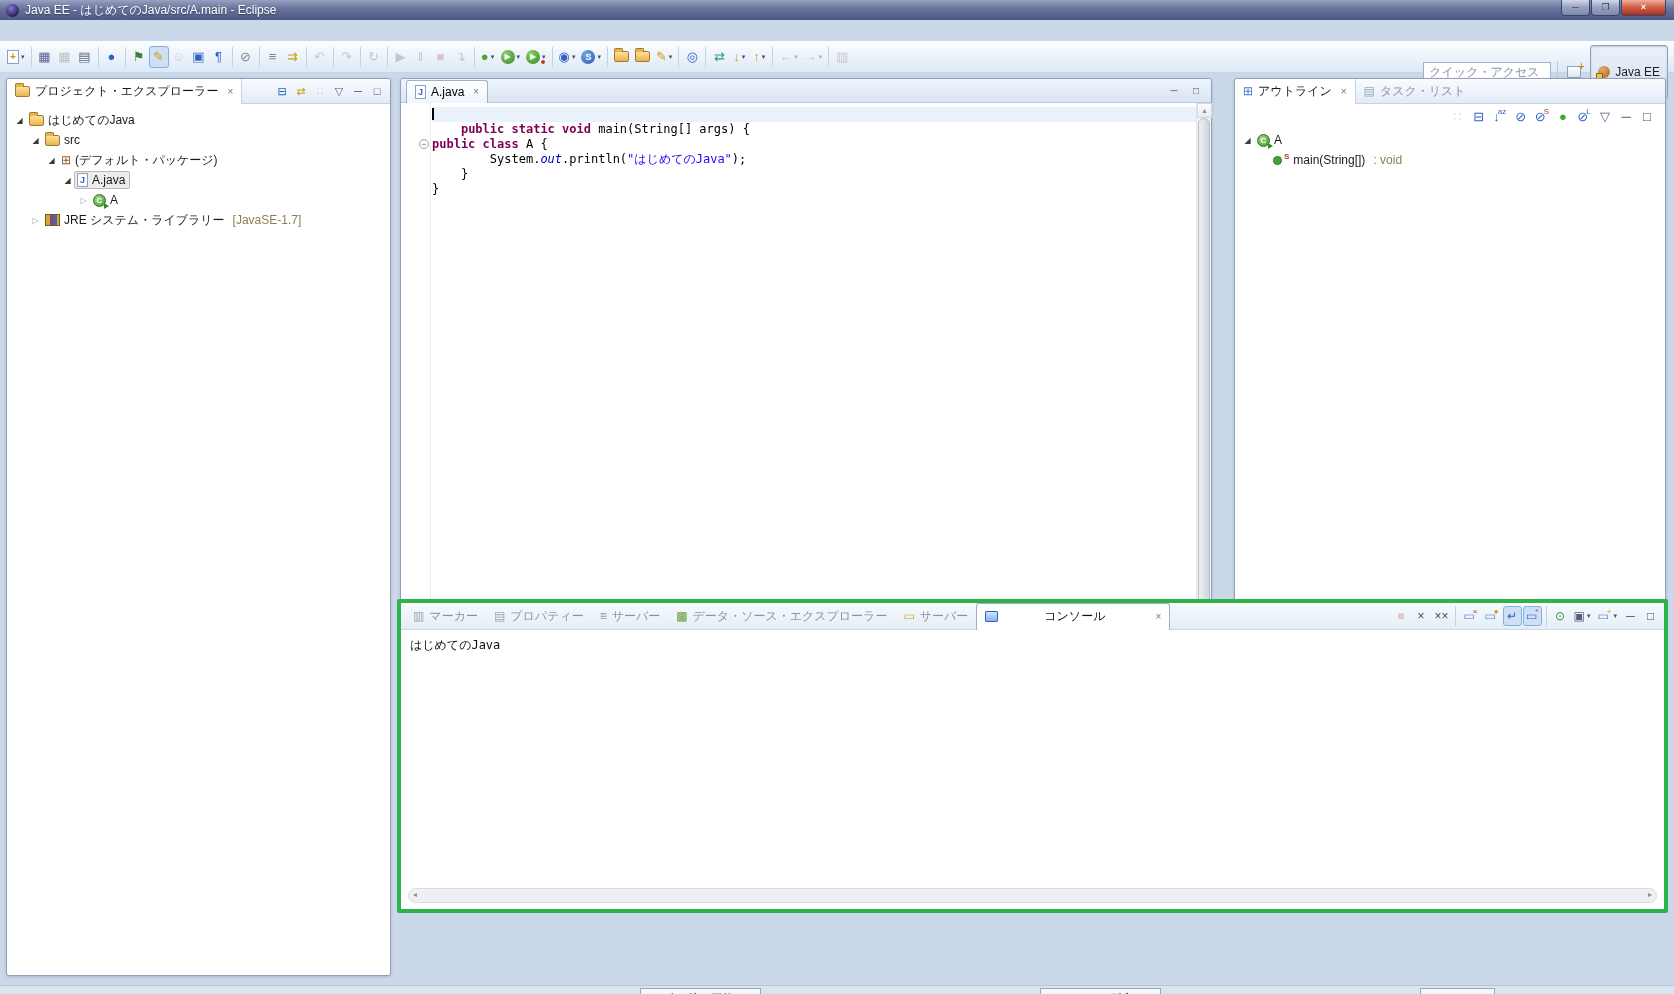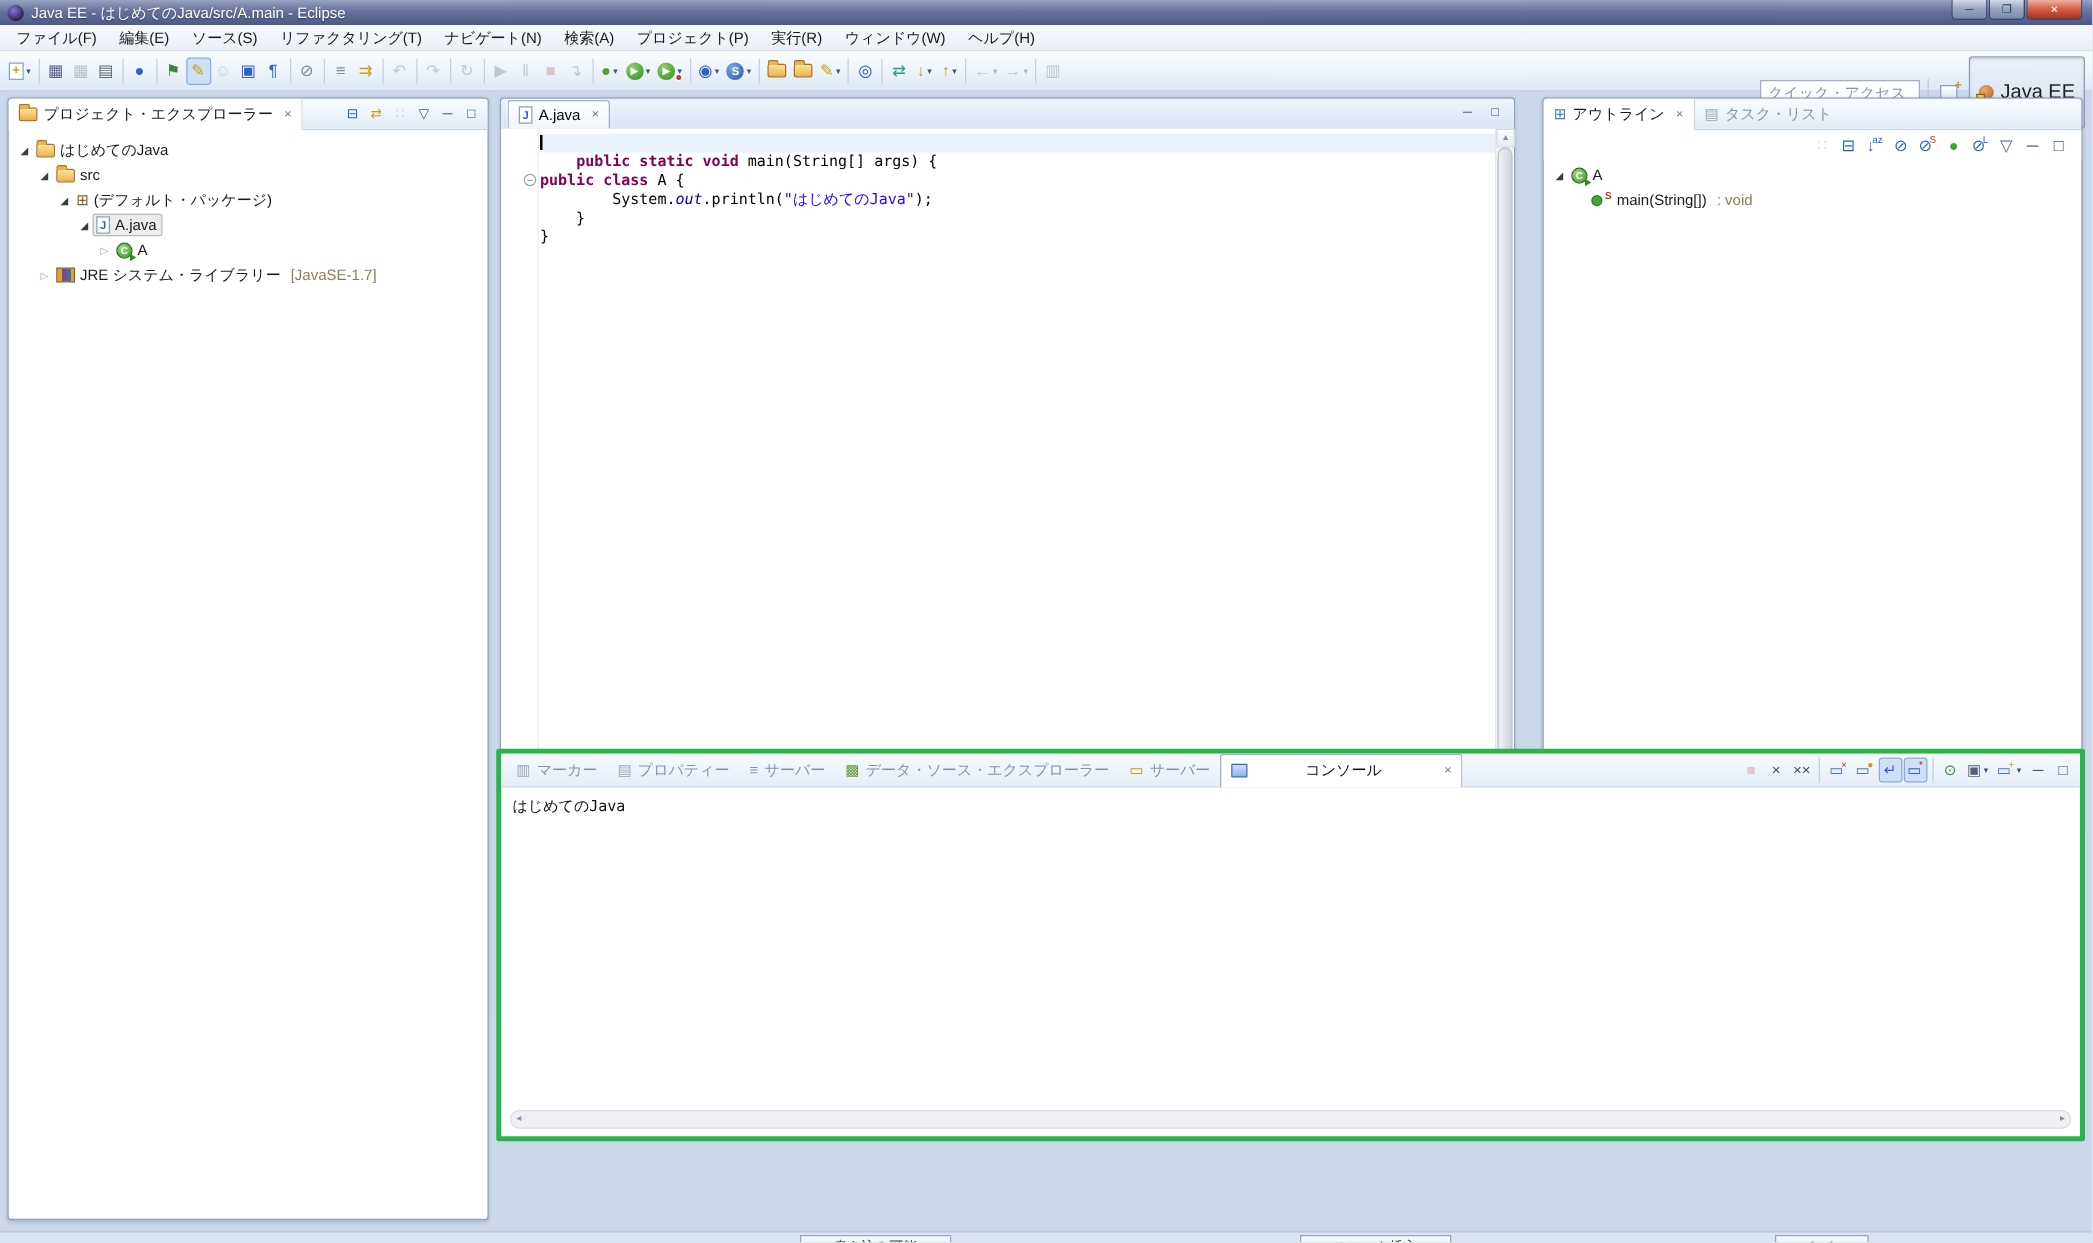--- a/index.html
+++ b/index.html
@@ -41,21 +41,21 @@
   .tbi-doc { width:12px; height:14px; background:#fff; border:1px solid #8aa0c0; color:#c8960c; font-size:10px; font-weight:bold;
     display:flex; align-items:center; justify-content:center; }
   .tb-right { position:absolute; right:6px; top:4px; display:flex; align-items:center; gap:6px; }
   .quick-access { width:128px; height:20px; border:1px solid #9fb0c8; font-size:12px; padding:0 5px; color:#555;
     font-family:"Liberation Sans",sans-serif; background:#fff; }
   .quick-access::placeholder { color:#8a93a3; }
   .tb-vsep { width:1px; height:22px; background:#b9c7da; }
   .persp-new-icon { position:relative; width:14px; height:12px; border:1px solid #8fa0bc; background:linear-gradient(#fff,#d8e5f3); display:inline-block; }
   .persp-new-icon::after { content:"+"; position:absolute; right:-4px; top:-6px; color:#c8960c; font-size:10px; font-weight:bold; }
   .persp-btn { display:flex; align-items:center; gap:5px; border:1px solid #8fa0bc; background:linear-gradient(#eaf1f9,#d2e1f1);
-    border-radius:3px; padding:19px 7px; font-size:16px; color:#222; box-shadow:inset 0 1px 2px rgba(90,110,140,.3); }
+    border-radius:3px; padding:19px 7px; font-size:12px; color:#222; box-shadow:inset 0 1px 2px rgba(90,110,140,.3); }
   .persp-icon { width:12px; height:12px; border-radius:50%; background:radial-gradient(circle at 35% 30%, #e8a86a, #b06020); position:relative; }
   .persp-icon::after { content:""; position:absolute; left:-2px; bottom:-2px; width:5px; height:5px; background:#e8c84a; border:1px solid #8a6a10; }
 
   
   .panel { position:absolute; background:#fff; border:1px solid #93a1b8; border-radius:3px; box-shadow:0 1px 3px rgba(60,80,120,.25); }
   .panel-hdr { height:25px; background:linear-gradient(#fafcfe,#e1ebf6); border-bottom:1px solid #c6d3e4;
     border-radius:3px 3px 0 0; display:flex; align-items:center; }
   .view-tab { display:flex; align-items:center; height:25px; padding:0 8px; background:#fff; border-right:1px solid #c6d3e4;
     border-radius:3px 0 0 0; font-size:12px; color:#1a1a1a; gap:5px; flex:none; }
   .view-tab.inactive { background:transparent; border-right:none; color:#8a93a3; }
@@ -154,32 +154,20 @@
   <div class="titlebar">
     <span class="app-icon"></span>
     <span class="title-text">Java EE - はじめてのJava/src/A.main - Eclipse</span>
     <div class="win-controls">
       <div class="win-btn">─</div>
       <div class="win-btn">❐</div>
       <div class="win-btn close">×</div>
     </div>
   </div>
 
-  <div class="menubar" id="menubar">
-      <span class="menu-item">ファイル(F)</span>
-      <span class="menu-item">編集(E)</span>
-      <span class="menu-item">ソース(S)</span>
-      <span class="menu-item">リファクタリング(T)</span>
-      <span class="menu-item">ナビゲート(N)</span>
-      <span class="menu-item">検索(A)</span>
-      <span class="menu-item">プロジェクト(P)</span>
-      <span class="menu-item">実行(R)</span>
-      <span class="menu-item">ウィンドウ(W)</span>
-      <span class="menu-item">ヘルプ(H)</span>
-    </div>
 
   <div class="toolbar">
     <div class="tb-left" id="toolbar-left">
         <span class="tb-btn">
           <span class="tbi-doc">+</span>
           <span class="tb-dd">▾</span>
         </span>
         <span class="tb-sep"></span>
         <span class="tb-btn">
           <span class="tb-glyph" style="color: rgb(95, 95, 147);">▦</span>

